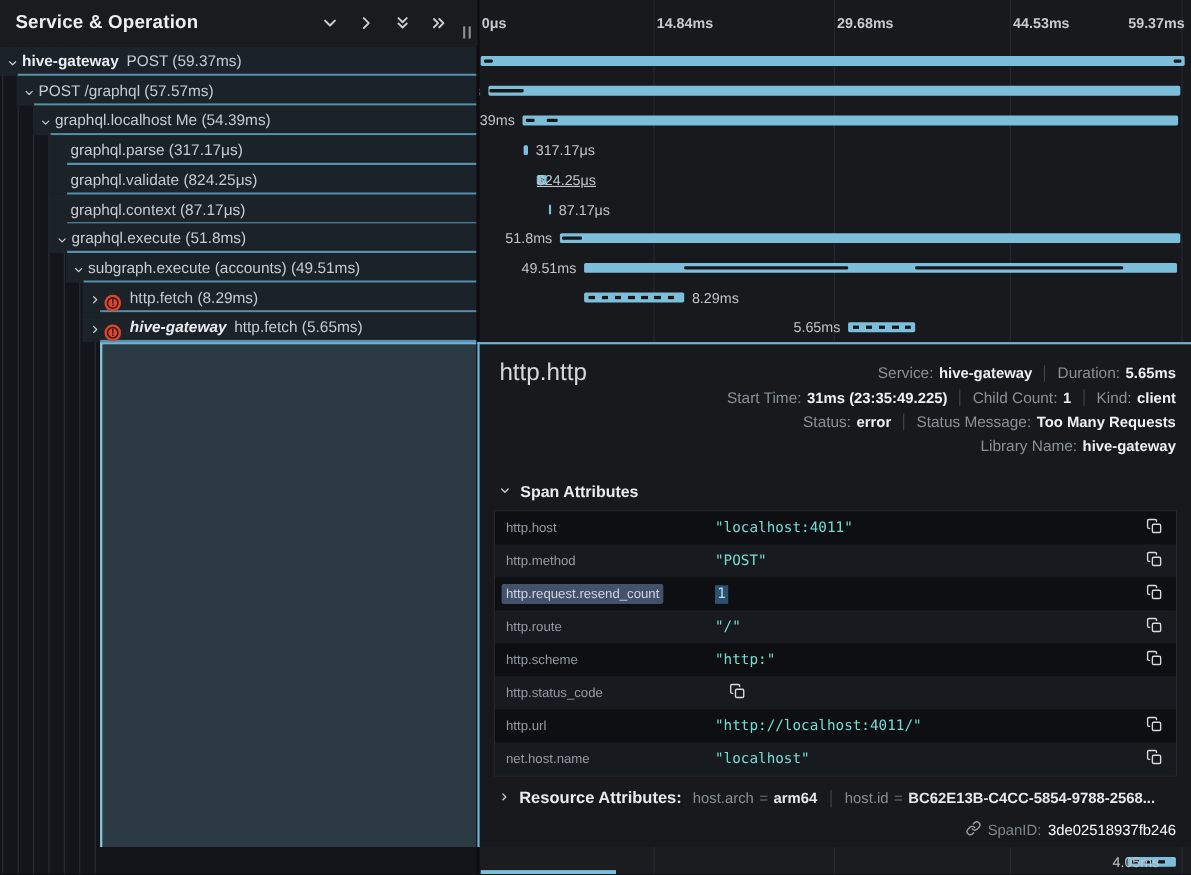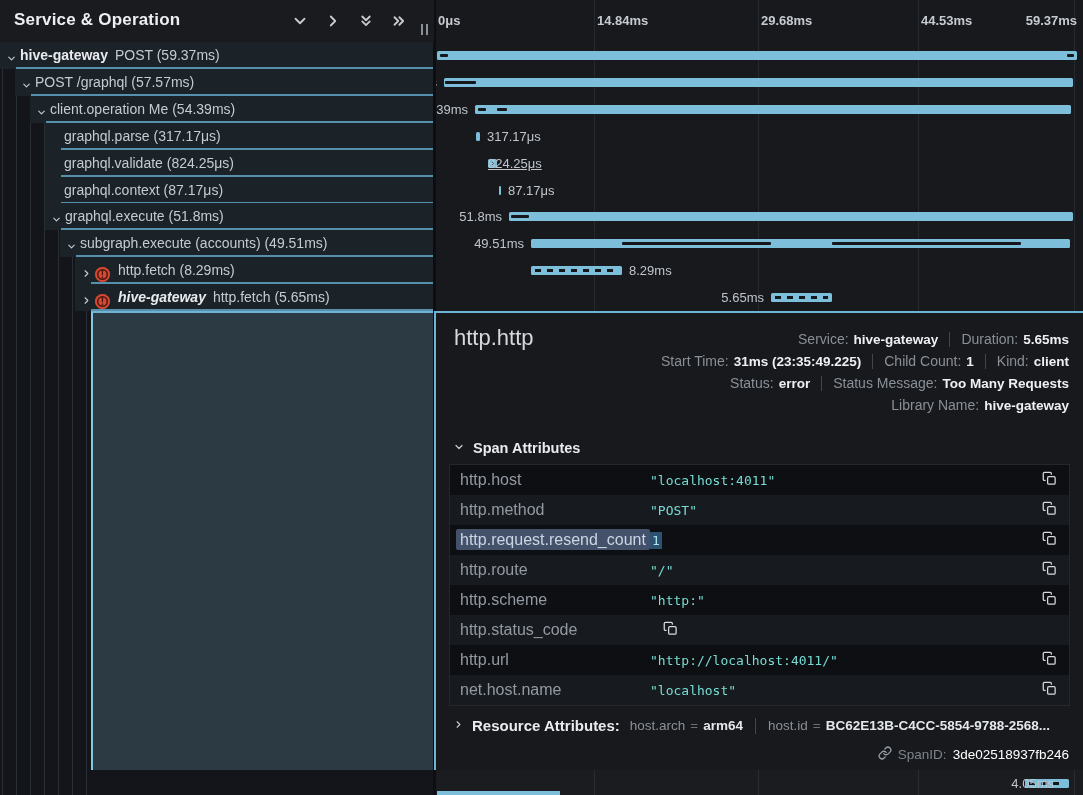--- a/index.html
+++ b/index.html
@@ -61,21 +61,21 @@
   .ml{color:#8a9097;font-size:14px;}
   .mv{color:#eef0f2;font-size:13.5px;font-weight:bold;margin-left:5px;}
   .msep{display:inline-block;width:1px;height:15px;background:#41464d;margin:0 11px;vertical-align:-3px;}
 
   .d-attr-head{position:absolute;left:17px;top:127px;display:flex;align-items:center;gap:8px;}
   .d-attr-head span{font-size:14.5px;font-weight:bold;color:#e9ebee;}
   .d-table{position:absolute;left:13px;right:13px;top:151px;border:1px solid #24272d;}
   .arow{display:flex;height:30px;align-items:center;}
   .arow.odd{background:#0d0f13;}
   .arow.even{background:#171a1f;}
-  .akey{width:190px;padding-left:10px;font-size:16px;color:#949aa2;white-space:nowrap;}
+  .akey{width:190px;padding-left:10px;font-size:12px;color:#949aa2;white-space:nowrap;}
   .akey .sel-key{background:#44516b;color:#ccd5e2;padding:2px 4px;margin-left:-4px;border-radius:2px;}
   .aval{flex:1;font-family:"DejaVu Sans Mono",monospace;font-size:13px;color:#76dcd3;white-space:nowrap;}
   .aval.num{color:#8587f4;}
   .aval .sel-val{background:#2d5170;color:#aee3ef;padding:1px 2px;}
   .acopy{width:40px;text-align:center;background:none;border:none;cursor:pointer;padding:0;}
 
   .d-resource{position:absolute;left:17px;top:404px;display:flex;align-items:center;font-size:13.5px;white-space:nowrap;}
   .d-resource .rt{font-size:15px;font-weight:bold;color:#e9ebee;margin:0 10px 0 8px;}
   .rkey{color:#8a9097;}
   .req{color:#6b7077;margin:0 5px;}
@@ -128,21 +128,21 @@
             <polyline points="6 9 12 15 18 9"></polyline>
           </svg></span>
         <div class="trow-text" style="left: 35px;"><span>POST /graphql (57.57ms)</span></div>
       </div>
       <div class="trow" style="top: 54px;">
         <div class="trow-bg" style="left: 30px;"></div>
         <div class="trow-line" style="left: 46px;"></div>
         <span class="trow-chev" style="left: 36px;"><svg width="11" height="11" viewBox="0 0 24 24" fill="none" stroke="#c8ccd3" stroke-width="2.4" stroke-linecap="round" stroke-linejoin="round">
             <polyline points="6 9 12 15 18 9"></polyline>
           </svg></span>
-        <div class="trow-text" style="left: 50px;"><span>client.operation Me (54.39ms)</span></div>
+        <div class="trow-text" style="left: 50px;"><span>graphql.localhost Me (54.39ms)</span></div>
       </div>
       <div class="trow" style="top: 81px;">
         <div class="trow-bg" style="left: 45px;"></div>
         <div class="trow-line" style="left: 61px;"></div>
         <div class="trow-text" style="left: 64px;"><span>graphql.parse (317.17μs)</span></div>
       </div>
       <div class="trow" style="top: 108px;">
         <div class="trow-bg" style="left: 45px;"></div>
         <div class="trow-line" style="left: 61px;"></div>
         <div class="trow-text" style="left: 64px;"><span>graphql.validate (824.25μs)</span></div>

